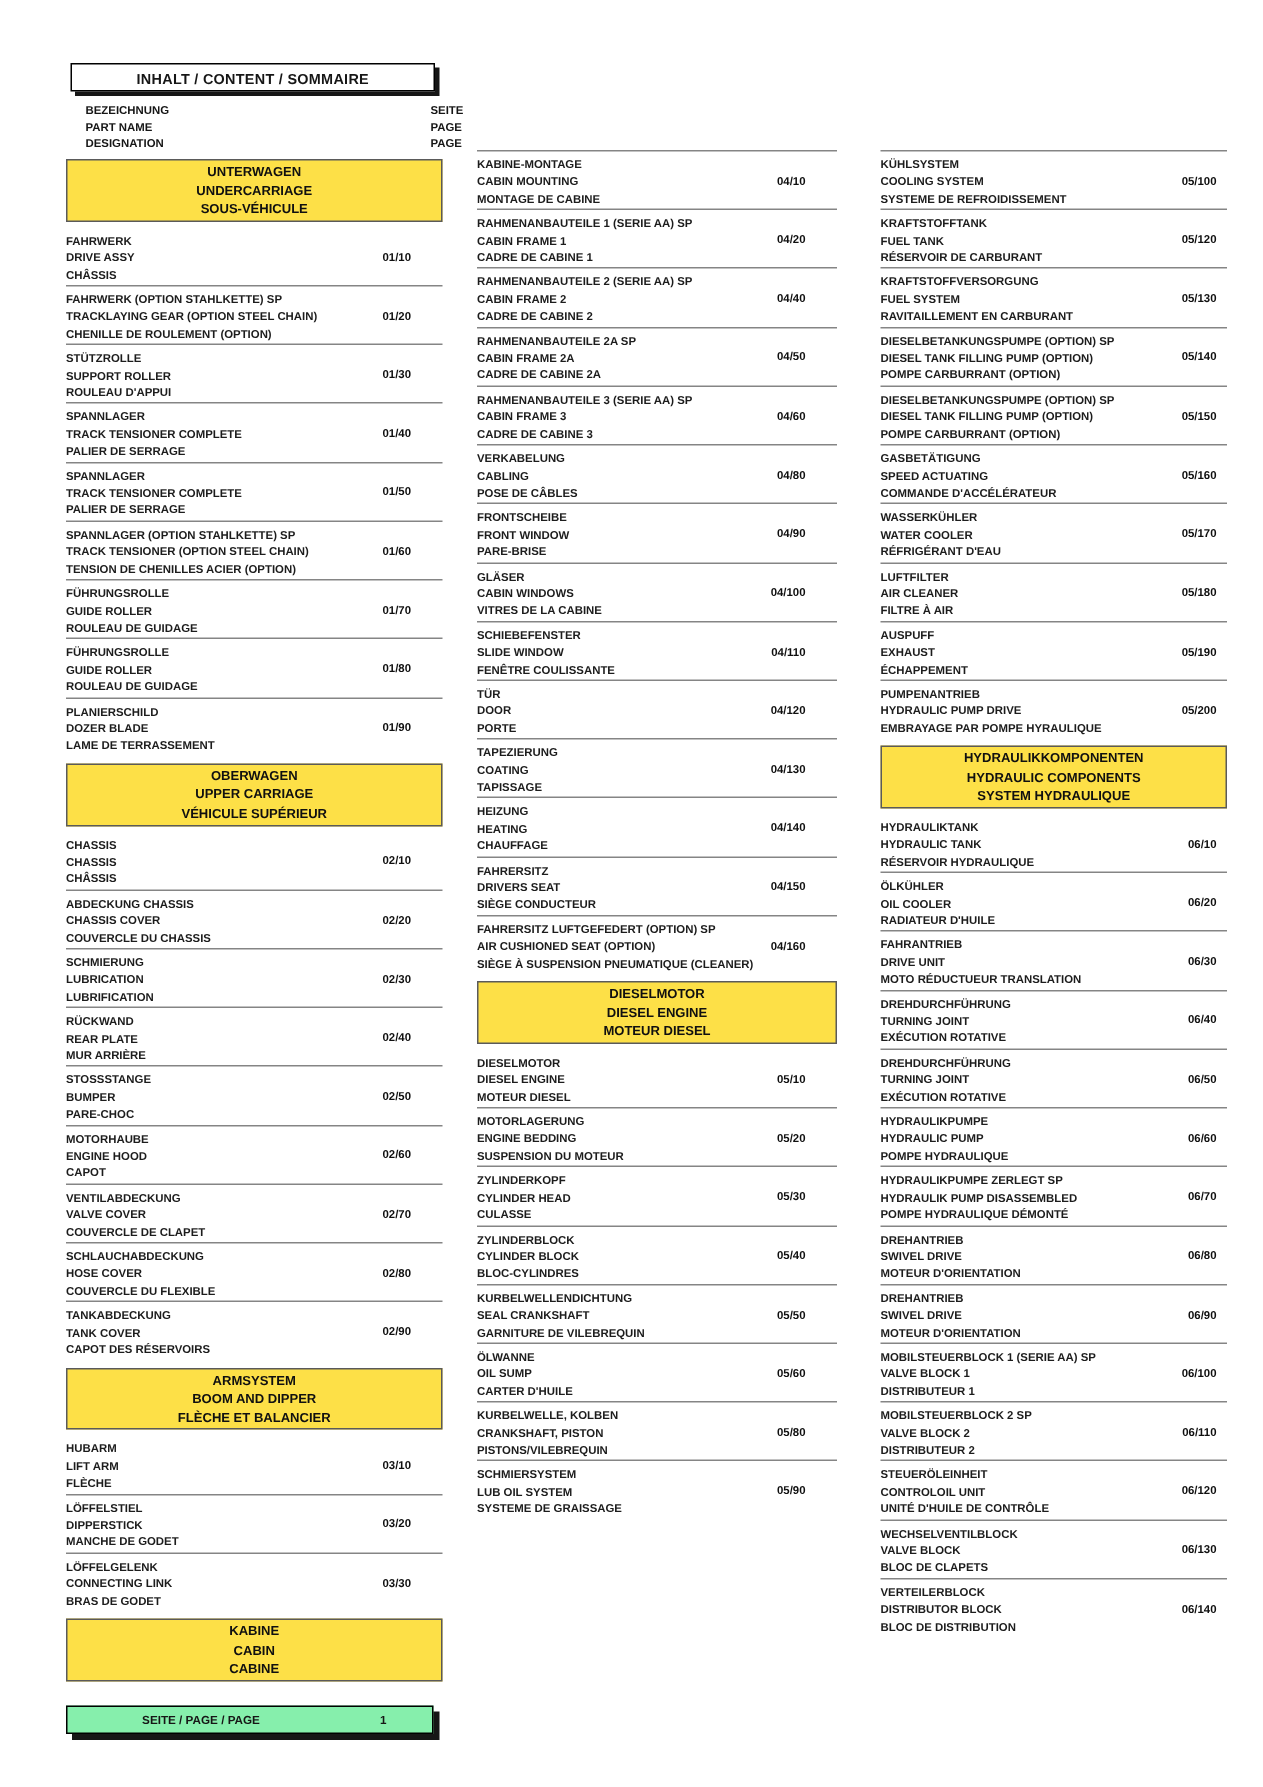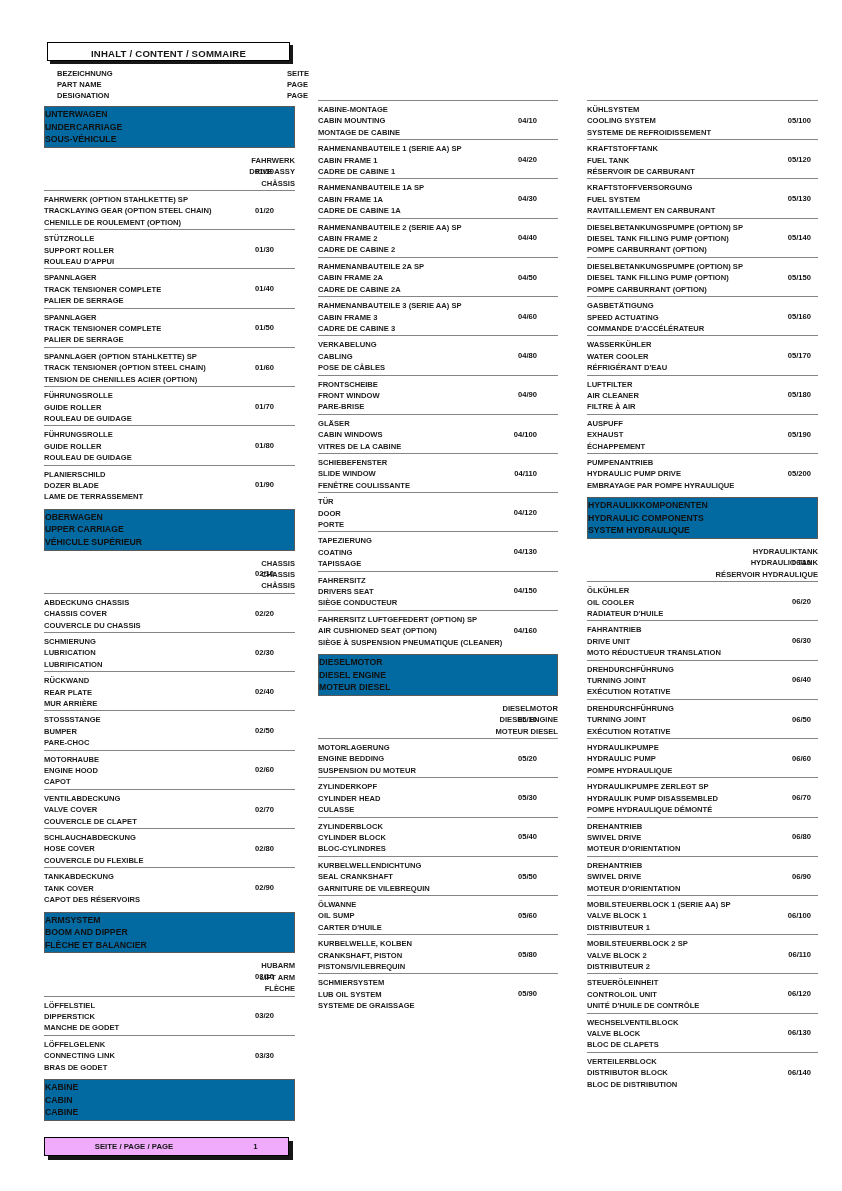--- a/index.html
+++ b/index.html
@@ -19,34 +19,34 @@
     box-shadow:3px 3px 0 #161616;
   }
   .title-box span{font-size:9.6px;line-height:17px;letter-spacing:.2px;white-space:nowrap;}
 
   .bez{position:relative;margin-top:7px;height:33px;}
   .bez .left{margin-left:13px;}
   .bez .right{position:absolute;top:0;left:195px;margin-left:48px;}
   .bez div{font-size:7.6px;line-height:11.2px;white-space:nowrap;}
 
   .section{
-    background:#0369a1;border:1px solid #5a5a5a;margin:5px 0 4px;
-    padding:1px 0;text-align:left;
+    background:#fde047;border:1px solid #5a5a5a;margin:5px 0 4px;
+    padding:1px 0;text-align:center;
   }
   .section div{font-size:8.7px;line-height:12.6px;white-space:nowrap;color:#101010;}
 
   .entry{position:relative;border-top:1px solid #858585;padding:3px 0 1px;}
-  .entry.no-rule{border-top:0;text-align:right;}
+  .entry.no-rule{border-top:0;}
   .entry .ln{font-size:7.6px;line-height:11.4px;white-space:nowrap;color:#1c1c1c;}
   .entry .pg{position:absolute;top:14.8px;right:21px;font-size:7.6px;color:#101010;}
   #col3 .entry .pg{right:7px;padding-left:40px;}
 
   .footer-box{
     position:absolute;left:44px;top:1137px;width:243px;height:17px;
-    border:1px solid #000;background:#f0abfc;display:flex;
+    border:1px solid #000;background:#86efac;display:flex;
     box-shadow:4px 4px 0 #161616;
   }
   .footer-box .flabel{flex:0 0 178px;text-align:center;font-size:7.8px;line-height:17px;white-space:nowrap;}
   .footer-box .fnum{flex:1;text-align:center;font-size:7.8px;line-height:17px;}
 </style>
 </head>
 <body>
 
 <div class="col" id="col1">
   <div class="title-box">
@@ -222,26 +222,20 @@
         <div class="ln">MONTAGE DE CABINE</div>
         <span class="pg">04/10</span>
       </div>
       <div class="entry">
         <div class="ln">RAHMENANBAUTEILE 1 (SERIE AA) SP</div>
         <div class="ln">CABIN FRAME 1</div>
         <div class="ln">CADRE DE CABINE 1</div>
         <span class="pg">04/20</span>
       </div>
       <div class="entry">
-        <div class="ln">RAHMENANBAUTEILE 1A SP</div>
-        <div class="ln">CABIN FRAME 1A</div>
-        <div class="ln">CADRE DE CABINE 1A</div>
-        <span class="pg">04/30</span>
-      </div>
-      <div class="entry">
         <div class="ln">RAHMENANBAUTEILE 2 (SERIE AA) SP</div>
         <div class="ln">CABIN FRAME 2</div>
         <div class="ln">CADRE DE CABINE 2</div>
         <span class="pg">04/40</span>
       </div>
       <div class="entry">
         <div class="ln">RAHMENANBAUTEILE 2A SP</div>
         <div class="ln">CABIN FRAME 2A</div>
         <div class="ln">CADRE DE CABINE 2A</div>
         <span class="pg">04/50</span>
@@ -280,20 +274,26 @@
         <div class="ln">TÜR</div>
         <div class="ln">DOOR</div>
         <div class="ln">PORTE</div>
         <span class="pg">04/120</span>
       </div>
       <div class="entry">
         <div class="ln">TAPEZIERUNG</div>
         <div class="ln">COATING</div>
         <div class="ln">TAPISSAGE</div>
         <span class="pg">04/130</span>
+      </div>
+      <div class="entry">
+        <div class="ln">HEIZUNG</div>
+        <div class="ln">HEATING</div>
+        <div class="ln">CHAUFFAGE</div>
+        <span class="pg">04/140</span>
       </div>
       <div class="entry">
         <div class="ln">FAHRERSITZ</div>
         <div class="ln">DRIVERS SEAT</div>
         <div class="ln">SIÈGE CONDUCTEUR</div>
         <span class="pg">04/150</span>
       </div>
       <div class="entry">
         <div class="ln">FAHRERSITZ LUFTGEFEDERT (OPTION) SP</div>
         <div class="ln">AIR CUSHIONED SEAT (OPTION)</div>

